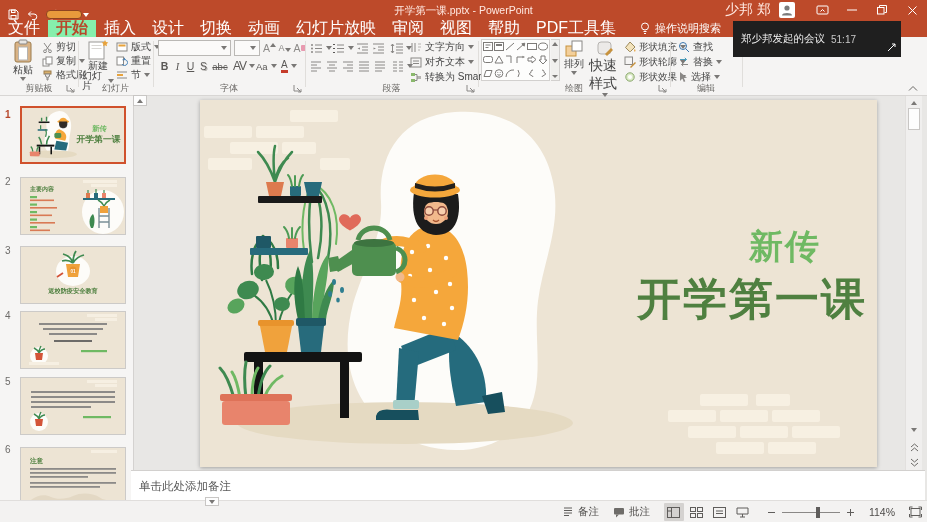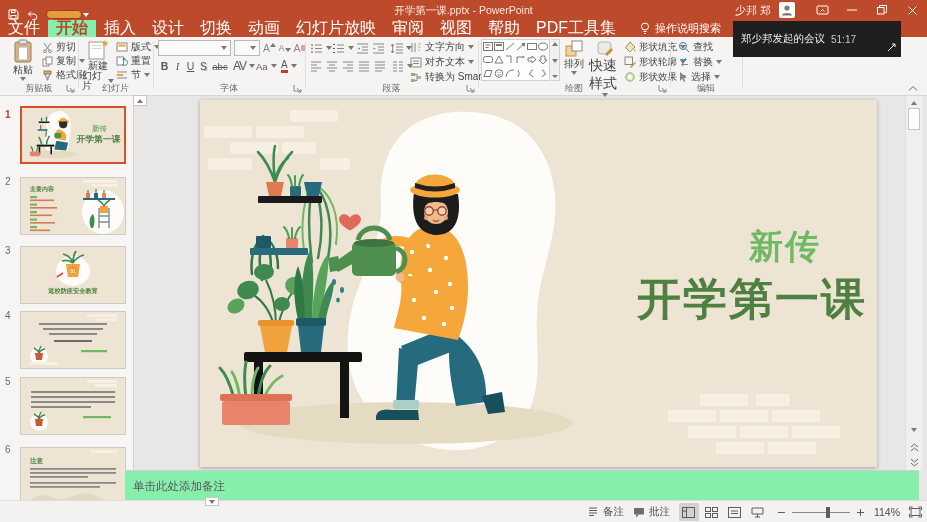--- a/index.html
+++ b/index.html
@@ -8,21 +8,21 @@
   .abs{position:absolute}
   svg{display:block}
 
   
   .titlebar{position:absolute;left:0;top:0;width:927px;height:20px;background:#bd4a2a;color:#fff;display:flex;align-items:flex-end;z-index:30}
   .qat{display:flex;align-items:center;gap:7px;padding-left:8px;position:relative;z-index:2}
   .qat .qbtn{display:flex;align-items:center}
   .pill{position:absolute;left:46px;top:1px;width:34px;height:7px;background:#e89a3c;border:1px solid #8f4320;border-radius:4px;z-index:3}
   .doc-title{position:absolute;left:0;right:0;top:0;height:20px;line-height:20px;text-align:center;font-size:10.5px;color:#ffe9e2}
   .win-right{margin-left:auto;display:flex;align-items:center;height:20px}
-  .uname{font-size:11px;margin-right:8px;color:#ffe9e2}
+  .uname{font-size:14px;margin-right:8px;color:#ffe9e2}
   .avatar{width:16px;height:16px;margin-right:12px}
   .wbtn{width:30px;height:20px;display:flex;align-items:center;justify-content:center}
 
   
   .tabrow{position:absolute;left:0;top:20px;width:927px;height:17px;background:#bd4a2a;display:flex;align-items:stretch;z-index:20}
   .tab{padding:0 8px;color:#fff;font-size:16px;display:flex;align-items:center}
   .tab.active{background:#86efac;color:#b7472a;font-weight:bold}
   .tellme{display:flex;align-items:center;gap:5px;color:#fff;margin-left:16px;font-size:11px}
 
   
@@ -53,25 +53,25 @@
   .thumb{position:absolute;left:20px;width:106px;height:58px;background:#ede4d4;border:1px solid #cccac8;box-sizing:border-box}
   .thumb.sel{border:2px solid #d0512c}
   .canvas{position:absolute;left:200px;top:100px;width:677px;height:367px;background:#ede4d4;box-shadow:0 1px 4px rgba(0,0,0,.3);z-index:6}
 
   
   .vscroll{position:absolute;left:905px;top:95px;width:16px;height:375px;background:#f0efee;border-left:1px solid #e2e0de;z-index:7}
   .sbtn{position:absolute;left:1px;width:14px;height:14px;display:flex;align-items:center;justify-content:center}
   .sthumb{position:absolute;left:2px;top:13px;width:12px;height:22px;background:#fdfdfd;border:1px solid #c8c6c4;box-sizing:border-box}
 
   
-  .notes{position:absolute;left:125px;top:470px;width:794px;height:30px;background:#86efac;border-top:1px solid #d2d0ce;display:flex;align-items:center;z-index:8}
+  .notes{position:absolute;left:131px;top:470px;width:794px;height:30px;background:#ffffff;border-top:1px solid #d2d0ce;display:flex;align-items:center;z-index:8}
   .notes .ph{margin-left:8px;font-size:11.5px;color:#595959}
   .statusbar{position:absolute;left:0;top:500px;width:927px;height:22px;background:#f3f2f1;border-top:1px solid #e0dedc;z-index:9;font-size:10.5px;color:#4e4c4a}
   .sb-left{position:absolute;left:6px;top:0;height:22px;display:flex;align-items:center;gap:14px}
-  .sb-right{position:absolute;right:5px;top:0;height:22px;display:flex;align-items:center;gap:9px}
+  .sb-right{position:absolute;right:5px;top:0;height:22px;display:flex;align-items:center;gap:14px}
   .sb-item{display:flex;align-items:center;gap:4px}
   .vbtn{width:20px;height:18px;display:flex;align-items:center;justify-content:center;border-radius:1px}
   .vbtn.active{background:#d4d2d0}
   .ztrack{width:58px;height:1px;background:#8a8886;position:relative}
   .zthumb{position:absolute;left:58%;top:-5px;width:4px;height:11px;background:#5f5d5b}
   .artifact{position:absolute;background:#fdfdfd;border:1px solid #c8c6c4;display:flex;align-items:center;justify-content:center;box-sizing:border-box;z-index:12}
 </style>
 </head>
 <body>
 

